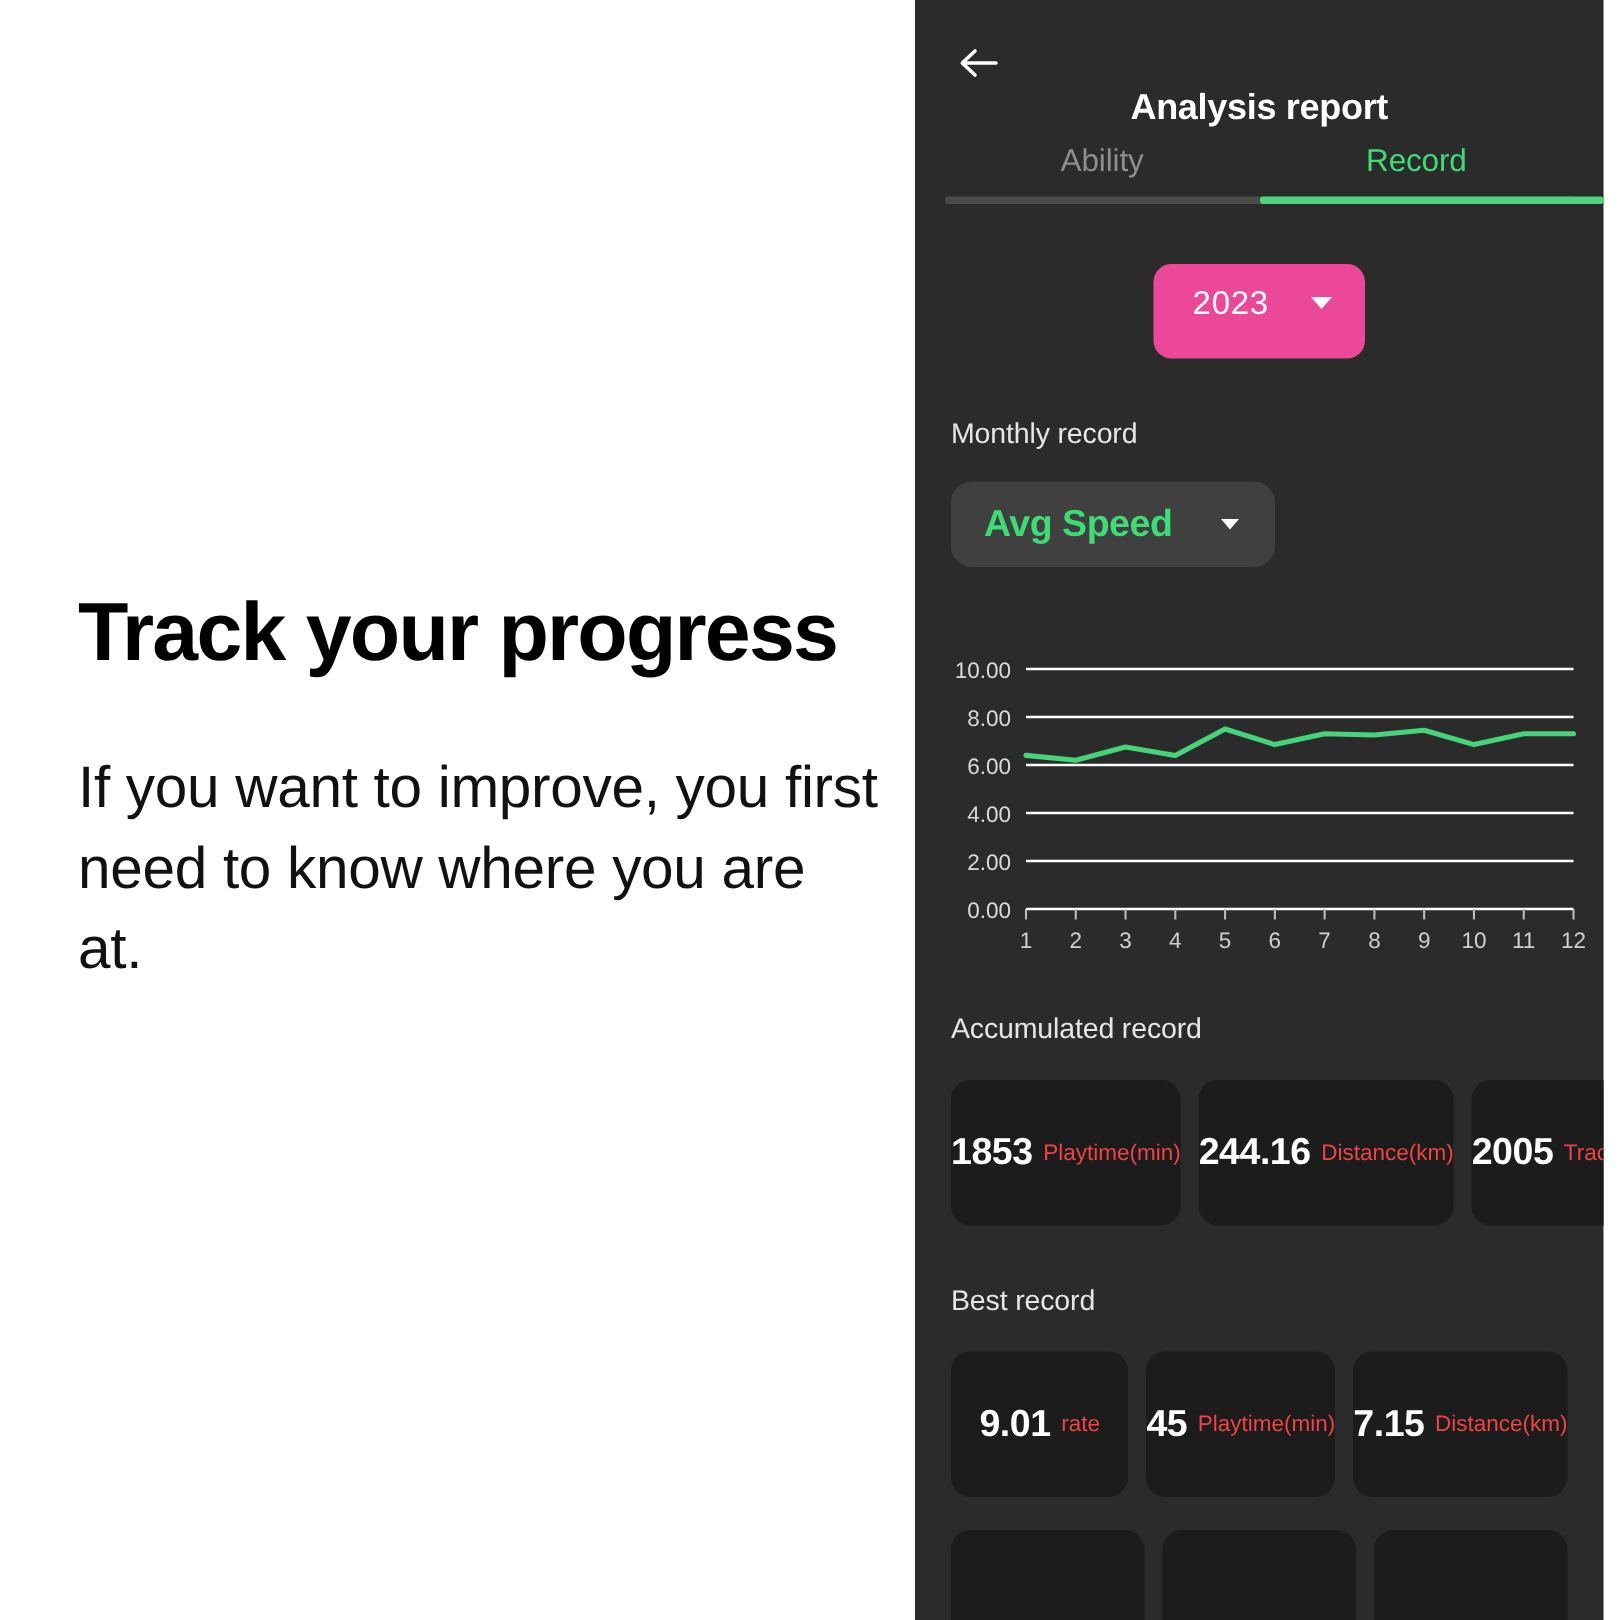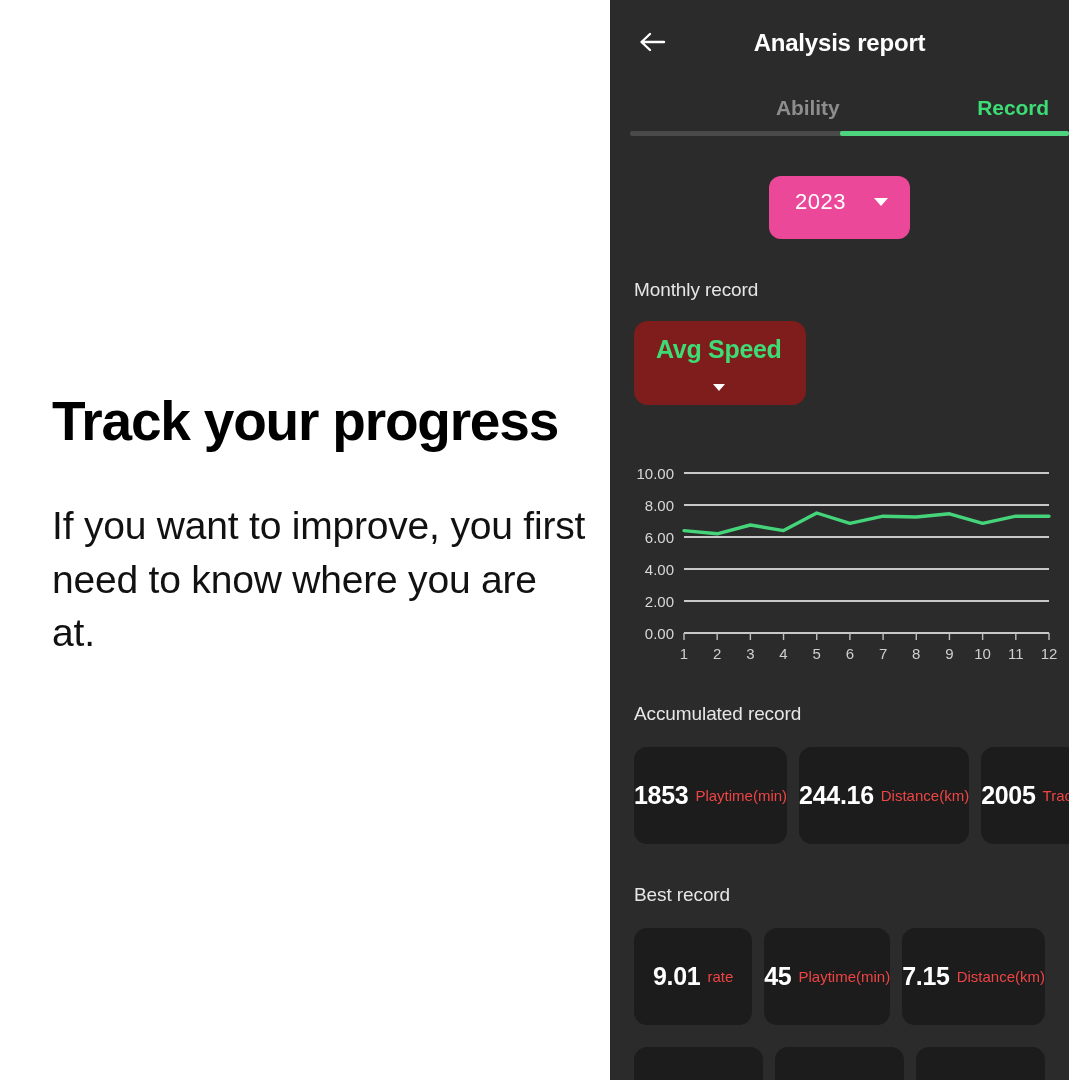--- a/index.html
+++ b/index.html
@@ -49,21 +49,21 @@
     overflow:hidden;
     flex:0 0 459px;
     color:#ffffff;
   }
 
   
   .appbar {
     height:86px;
     position:relative;
     display:flex;
-    align-items:center;
+    align-items:flex-end;
   }
   .back-btn {
     position:absolute;
     left:22px; top:26px;
     width:40px; height:36px;
     display:flex; align-items:center; justify-content:center;
     cursor:pointer;
   }
   .appbar-title {
     width:100%;
@@ -76,23 +76,23 @@
 
   
   .tabs {
     position:relative;
     height:56px;
     display:flex;
     padding:0 20px;
   }
   .tab {
     flex:1;
-    text-align:right;
+    text-align:center;
     font-size:21px;
-    font-weight:bold;
+    font-weight:normal;
     line-height:44px;
     cursor:pointer;
     letter-spacing:-0.1px;
   }
   .tab.inactive { color:#8d8d8d; }
   .tab.active { color:#3ddc75; }
   .tab-underline-track {
     position:absolute;
     left:20px; right:20px; bottom:6px;
     height:5px;
@@ -136,28 +136,27 @@
   .section-label {
     font-size:19px;
     color:#e6e6e6;
     margin:0 0 0 24px;
     letter-spacing:-0.1px;
   }
 
   
   .metric-chip {
     margin:20px 0 0 24px;
-    background:#7f1d1d;
+    background:#404040;
     border-radius:14px;
     display:inline-flex;
     align-items:center;
-    gap:20px;
+    gap:32px;
     padding:14px 24px 14px 22px;
     cursor:pointer;
-    flex-direction:column;
   }
   .metric-chip .mv {
     font-size:25px; font-weight:bold; color:#3ddc75; letter-spacing:-0.3px;
   }
 
   
   .chart-wrap {
     position:relative;
     margin-top:46px;
     height:230px;

